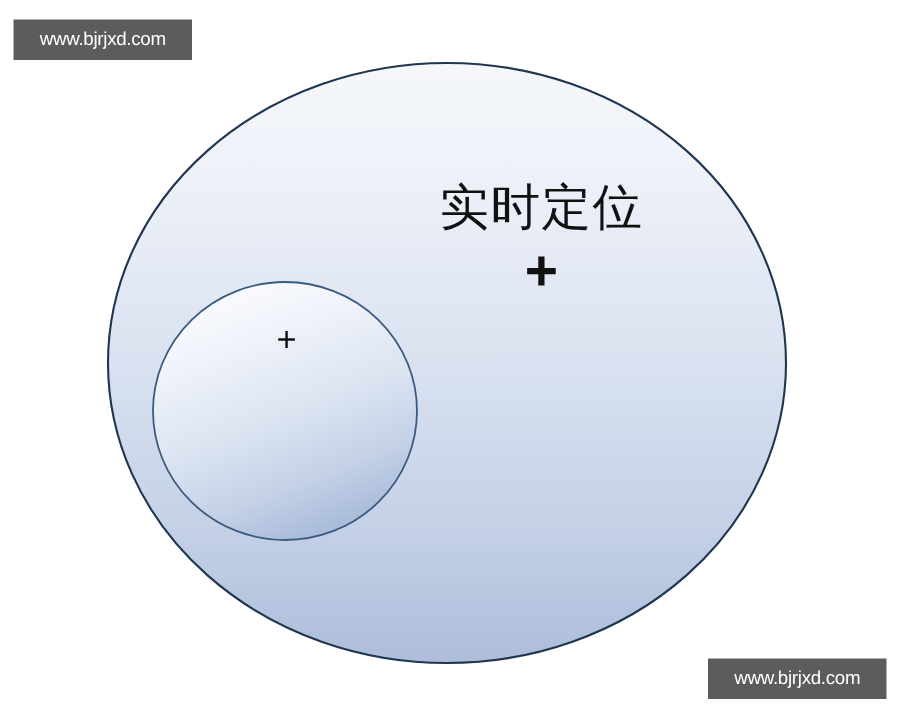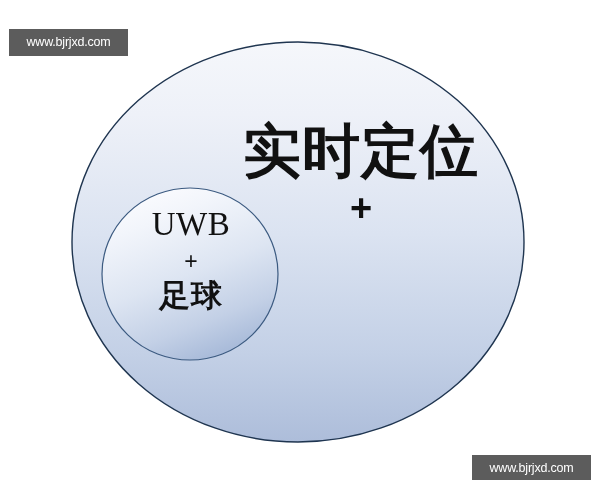--- a/index.html
+++ b/index.html
@@ -31,21 +31,20 @@
     font-family: "Liberation Sans", "DejaVu Sans", sans-serif;
     font-size: 12.5px;
     font-weight: 400;
     letter-spacing: -0.2px;
     line-height: 1;
     display: flex;
     align-items: center;
     justify-content: center;
     white-space: nowrap;
     user-select: none;
-    margin-top: 16px;
   }
   #watermark-top-left {
     left: 9px;
     top: 13px;
     width: 119px;
     height: 27px;
   }
   #watermark-bottom-right {
     left: 472px;
     top: 439px;
@@ -62,22 +61,22 @@
     line-height: 1.0;
   }
 
   #outer-label {
     left: 232px;
     top: 120px;
     width: 258px;
   }
   #outer-label .cjk-line {
     font-family: "DejaVu Sans", "Liberation Sans", sans-serif;
-    font-size: 58px;
-    font-weight: 700;
+    font-size: 33px;
+    font-weight: 400;
     letter-spacing: 1px;
     line-height: 1.08;
   }
   #outer-label .plus-line {
     font-family: "Liberation Sans", "DejaVu Sans", sans-serif;
     font-size: 38px;
     font-weight: 700;
     line-height: 1.25;
     margin: 2px 0 4px 0;
   }
@@ -134,20 +133,18 @@
 
   <ellipse id="inner-circle" cx="190" cy="274" rx="88" ry="86" fill="url(#innerGrad)" stroke="#3b5a80" stroke-width="1.2"></ellipse>
 </svg>
 
 <div id="outer-label" class="circle-label">
   <div class="cjk-line">实时定位</div>
   <div class="plus-line">+</div>
 </div>
 
 <div id="inner-label" class="circle-label">
-  <div class="latin-line">UWB</div>
   <div class="plus-line">+</div>
-  <div class="cjk-line">足球</div>
 </div>
 
 <div id="watermark-top-left" class="watermark">www.bjrjxd.com</div>
 
 <div id="watermark-bottom-right" class="watermark">www.bjrjxd.com</div>
 
 </body></html>

